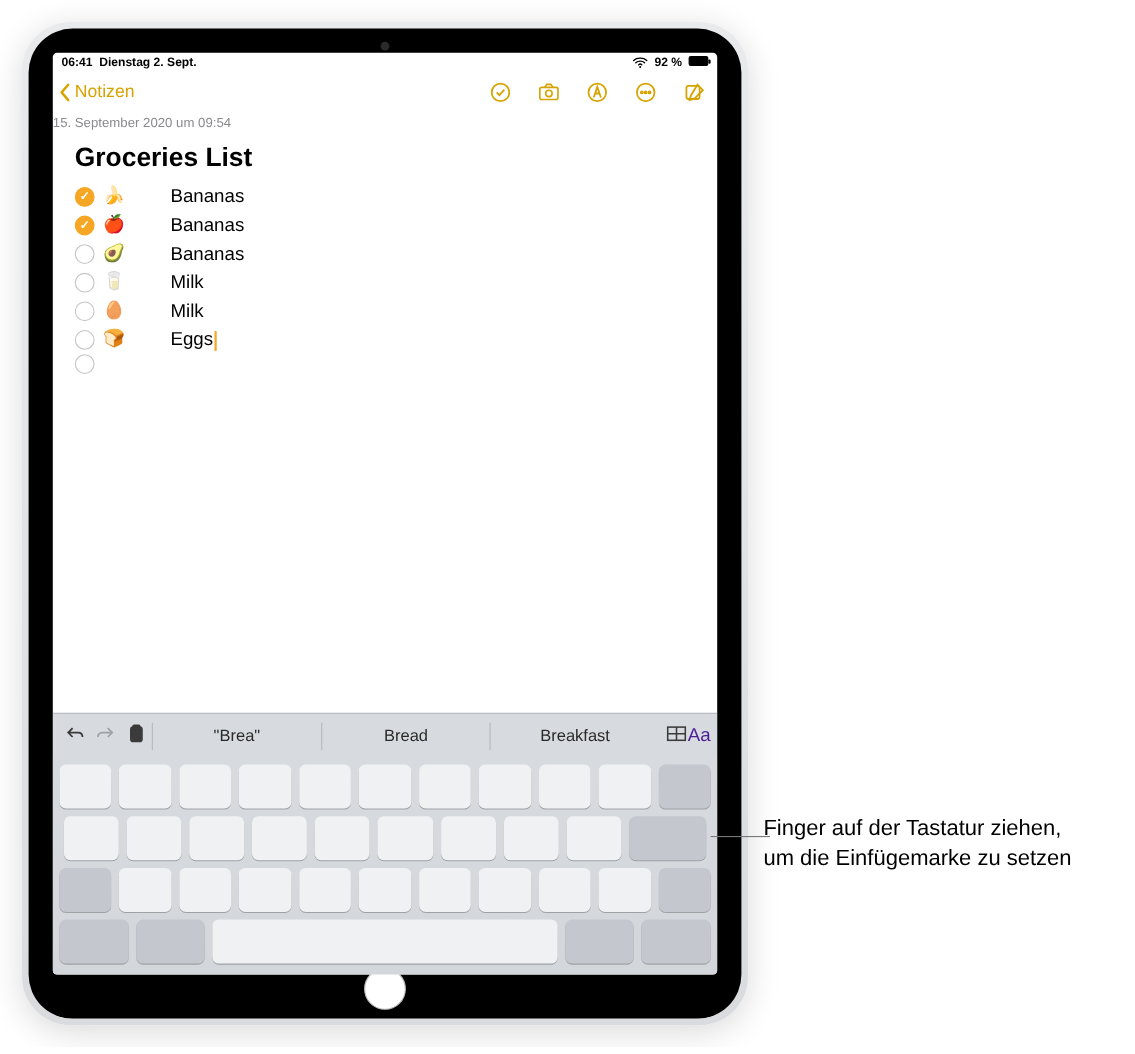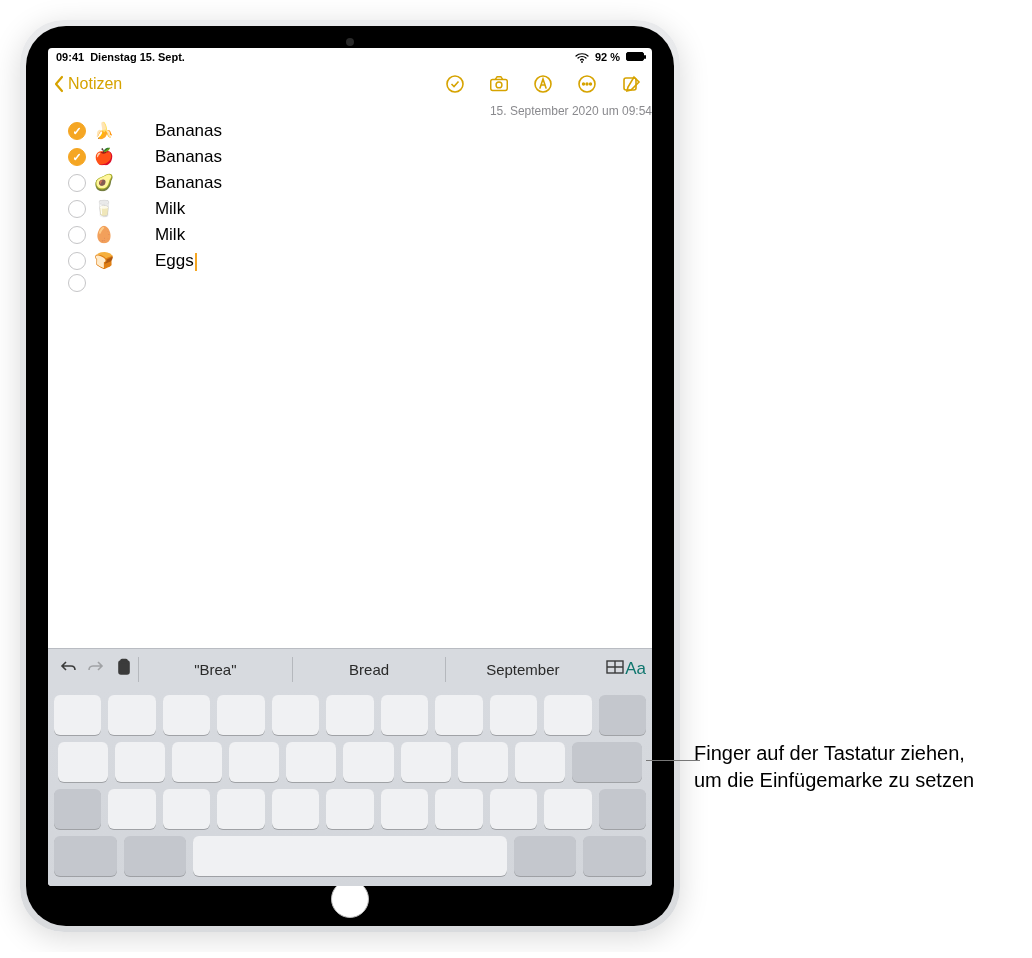--- a/index.html
+++ b/index.html
@@ -57,21 +57,21 @@
   .navbar {
     height:36px; display:flex; align-items:center; justify-content:space-between;
     padding:0 10px 0 4px;
   }
   .back { display:flex; align-items:center; gap:2px; color:#d6a300; font-size:16px; }
   .back-chevron svg { display:block; }
   .nav-icons { display:flex; gap:22px; align-items:center; color:#d6a300; }
   .nav-icons .icon { width:22px; height:22px; display:flex; align-items:center; justify-content:center; }
   .nav-icons svg { stroke:#d6a300; fill:none; stroke-width:1.6; }
   
-  .note-date { text-align:right; color:#8a8a8e; font-size:12px; margin-top:2px; }
+  .note-date { text-align:left; color:#8a8a8e; font-size:12px; margin-top:2px; }
   .note-title { font-size:24px; font-weight:700; padding:12px 20px 8px; }
   .checklist { padding:0 20px; }
   .checklist-item { display:flex; align-items:center; gap:8px; font-size:17px; line-height:26px; }
   .check-circle {
     width:18px; height:18px; border-radius:50%;
     border:1.6px solid #d6a300; display:flex; align-items:center; justify-content:center;
     flex-shrink:0;
   }
   .check-circle.unchecked { border-color:#c5c5c7; }
   .check-circle.checked { background:#f5a623; border-color:#f5a623; color:#fff; font-size:11px; font-weight:700; }
@@ -89,21 +89,21 @@
     height:40px; display:flex; align-items:center; gap:0;
     padding:0 6px;
   }
   .suggestrow .tool { width:28px; text-align:center; color:#3b3b3b; }
   .suggestrow .tool svg { stroke:#3b3b3b; fill:none; stroke-width:1.6; }
   .sugg {
     flex:1; text-align:center; font-size:15px; color:#2a2a2a;
     border-left:1px solid #b5b8bd; padding:4px 0;
   }
   .sugg:first-of-type { border-left:none; }
-  .suggestrow .right-tools { display:flex; gap:0; margin-left:6px; color:#0f766e; }
+  .suggestrow .right-tools { display:flex; gap:0; margin-left:6px; color:#4c1d95; }
   .keyboard {
     padding:6px 6px 10px; display:flex; flex-direction:column; gap:7px;
     background:linear-gradient(#d7dadf,#d3d6db);
   }
   .krow { display:flex; gap:7px; justify-content:center; }
   .key {
     height:40px; border-radius:6px; background:#f0f1f3;
     box-shadow:0 1px 0 rgba(0,0,0,.25);
     flex:1;
   }
@@ -125,22 +125,22 @@
 <body>
 
 <div class="ipad">
   <div class="ipad-inner">
     <div class="camera"></div>
     <div class="home-btn"></div>
     <div class="screen">
 
       <div class="statusbar">
         <div class="left">
-          <span>09:41</span>
-          <span>Dienstag 15. Sept.</span>
+          <span>06:41</span>
+          <span>Dienstag 2. Sept.</span>
         </div>
         <div class="right">
           <span class="wifi-icon">
             <svg width="14" height="10" viewBox="0 0 14 10">
                 <path d="M1 3 C4 0 10 0 13 3 M3 5 C5 3 9 3 11 5 M5.5 7 C6.3 6.2 7.7 6.2 8.5 7" stroke="#000" fill="none" stroke-width="1.2" stroke-linecap="round"></path>
                 <circle cx="7" cy="9" r="0.9" fill="#000"></circle>
               </svg>
           </span>
           <span>92 %</span>
           <span class="battery-icon">
@@ -189,20 +189,21 @@
           <span class="icon">
             <svg width="22" height="22" viewBox="0 0 22 22">
                 <rect x="4" y="5" width="12" height="12" rx="2"></rect>
                 <path d="M14 4 L19 9 L11 17 L7 18 L8 14 Z"></path>
               </svg>
           </span>
         </div>
       </div>
 
       <div class="note-date">15. September 2020 um 09:54</div>
+      <div class="note-title">Groceries List</div>
       <div class="checklist" id="checklist">
           <div class="checklist-item">
             <span class="check-circle checked">✓</span>
             <span class="item-emoji">🍌</span>
             <span class="item-text">Bananas</span>
           </div>
           <div class="checklist-item">
             <span class="check-circle checked">✓</span>
             <span class="item-emoji">🍎</span>
             <span class="item-text">Bananas</span>
@@ -246,21 +247,21 @@
               </svg>
           </span>
           <span class="tool">
             <svg width="16" height="18" viewBox="0 0 16 18">
                 <rect x="3" y="3" width="10" height="13" rx="2" fill="#3b3b3b"></rect>
                 <rect x="5" y="1.5" width="6" height="3" rx="1" fill="#3b3b3b"></rect>
               </svg>
           </span>
           <span class="sugg">"Brea"</span>
           <span class="sugg">Bread</span>
-          <span class="sugg">September</span>
+          <span class="sugg">Breakfast</span>
           <div class="right-tools">
             <span>
               <svg width="20" height="16" viewBox="0 0 20 16">
                   <rect x="2" y="2" width="16" height="12" stroke="#3b3b3b" fill="none" stroke-width="1.4"></rect>
                   <path d="M2 8 H18 M10 2 V14" stroke="#3b3b3b" stroke-width="1.4"></path>
                 </svg>
             </span>
             <span style="font-size:17px">Aa</span>
           </div>
         </div>

